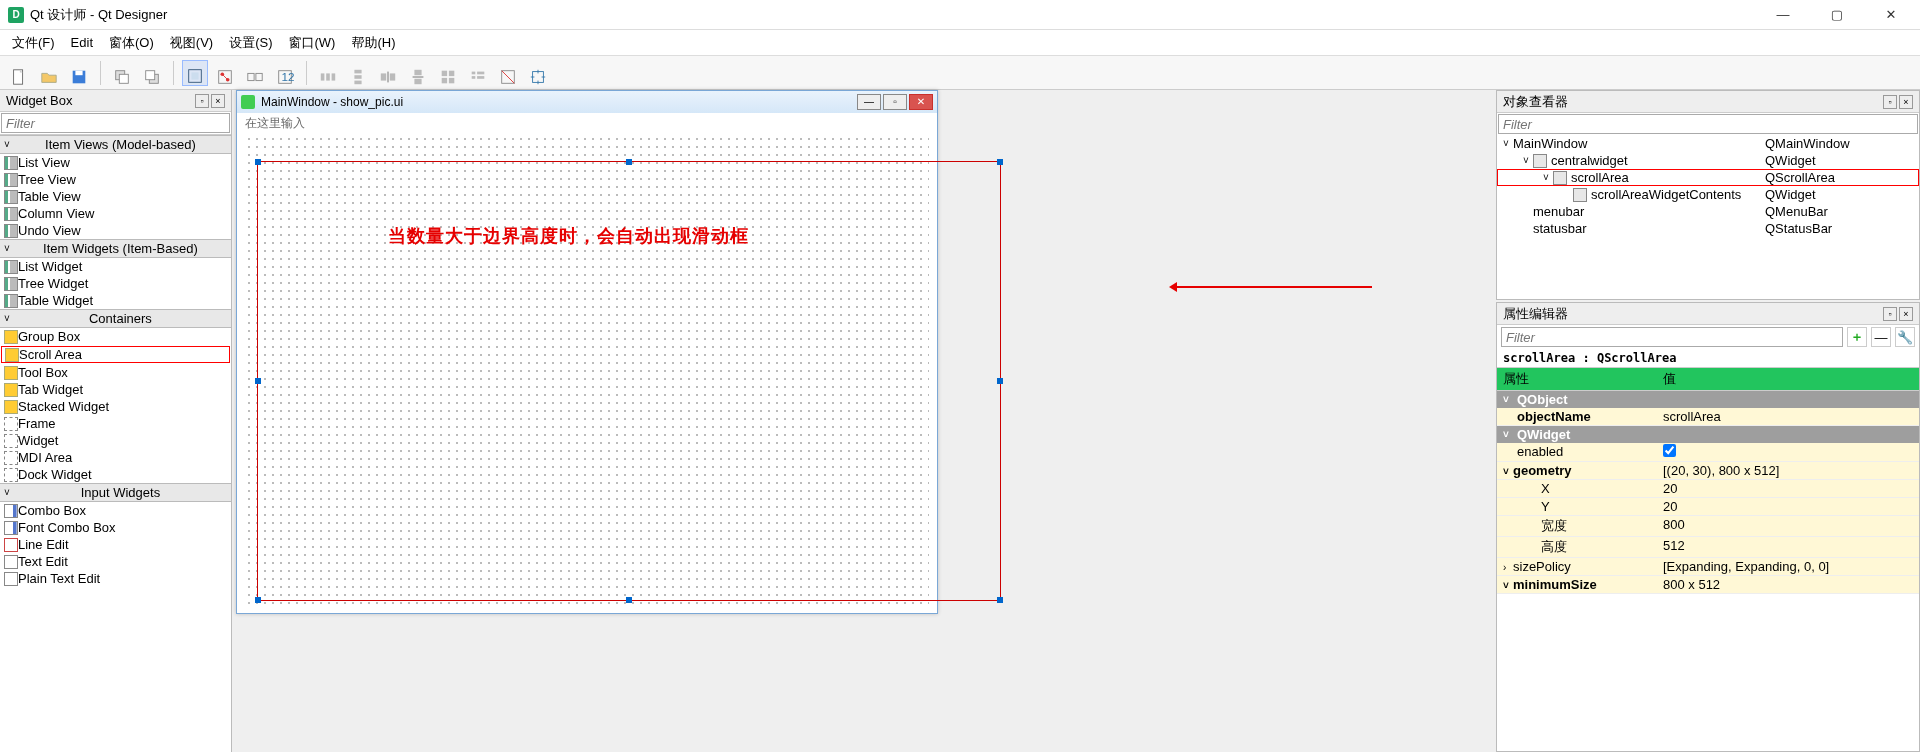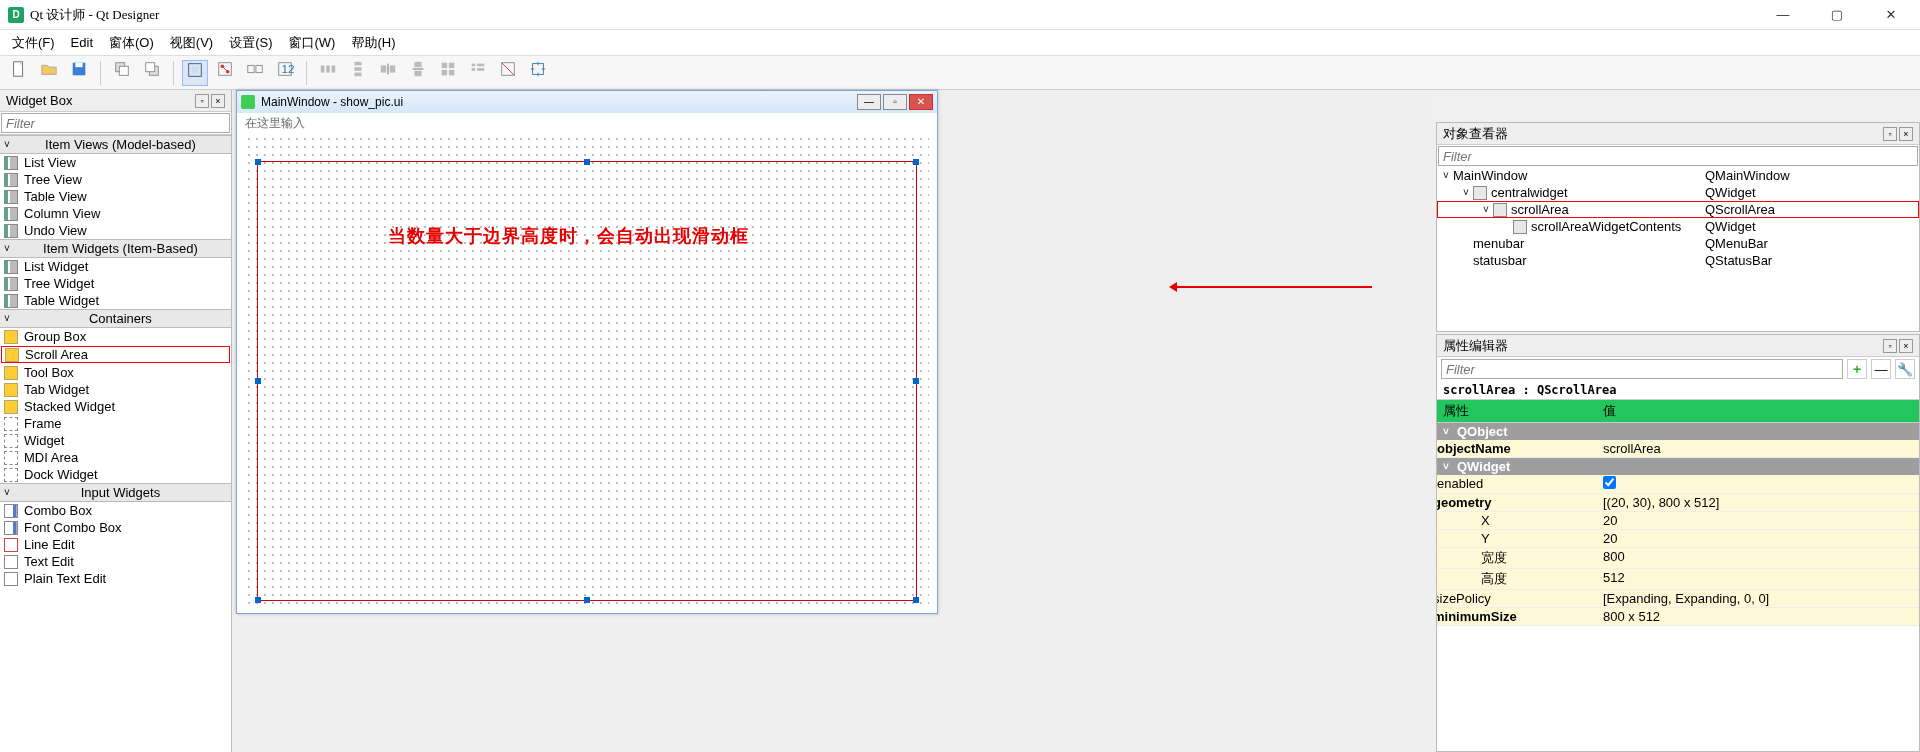--- a/index.html
+++ b/index.html
@@ -1,47 +1,47 @@
 <!DOCTYPE html>
 <html><head>
 <meta charset="utf-8">
 <style>
 * { margin:0; padding:0; box-sizing:border-box; font-family:"Microsoft YaHei","Segoe UI",sans-serif; font-size:13px; }
 body { background:#f0f0f0; width:1920px; height:752px; overflow:hidden; position:relative; }
 
 
 .titlebar { height:30px; background:#fff; display:flex; align-items:center; padding:0 8px; border-bottom:1px solid #ddd; }
 .titlebar .app-icon { width:16px; height:16px; background:#1ea362; border-radius:2px; margin-right:6px; display:flex; align-items:center; justify-content:center; color:#fff; font-size:10px; font-weight:bold; }
-.titlebar .title { flex:1;font-family:Liberation Serif, serif; }
+.titlebar .title { flex:1; }
 .window-controls { display:flex; gap:24px; padding-right:6px; }
 .window-controls span { width:30px; text-align:center; color:#333; }
 
 
 .menubar { height:26px; background:#fff; display:flex; align-items:center; padding:0 6px; gap:4px; border-bottom:1px solid #ddd; }
 .menubar div { padding:0 6px; cursor:default; }
 
 
 .toolbar { height:34px; background:#f7f7f7; border-bottom:1px solid #ccc; display:flex; align-items:center; padding:0 6px; gap:4px; }
-.toolbar .btn { width:26px; height:26px; display:flex; align-items:flex-start; justify-content:center; color:#a16207; }
+.toolbar .btn { width:26px; height:26px; display:flex; align-items:flex-end; justify-content:center; color:#a16207; }
 .toolbar .sep { width:1px; height:24px; background:#ccc; margin:0 4px; }
 .toolbar svg { width:18px; height:18px; }
 
 
 .main { display:flex; height:calc(752px - 30px - 26px - 34px); }
 
 
 .left-pane { width:232px; background:#fff; border-right:1px solid #bbb; display:flex; flex-direction:column; }
 .pane-header { height:22px; background:#eee; border-bottom:1px solid #ccc; display:flex; align-items:center; padding:0 6px; justify-content:space-between; }
 .pane-header .ctrls { display:flex; gap:2px; }
 .pane-header .ctrls span { width:14px; height:14px; border:1px solid #999; font-size:9px; display:flex; align-items:center; justify-content:center; }
 .filter-input { height:20px; border:1px solid #aaa; margin:1px; padding:0 4px; font-style:italic; color:#777; }
 .wb-list { flex:1; overflow:auto; border-top:1px solid #ccc; }
 .wb-cat { background:#e8e8e8; border:1px solid #bbb; border-left:none; border-right:none; padding:1px 4px; display:flex; align-items:center; gap:4px; font-size:12px; }
 .wb-cat .chev { font-size:10px; }
-.wb-item { padding:1px 4px; display:flex; align-items:center; gap:6px; }
+.wb-item { padding:1px 4px; display:flex; align-items:center; }
 .wb-item.hl { border:1px solid red; margin:1px; padding:0 3px; }
 .wb-icon { width:14px; height:14px; display:inline-block; }
 .ico-view { background:linear-gradient(#5a8,#5a8) left/3px 100% no-repeat,linear-gradient(#bbb,#bbb) 5px 0/8px 100% no-repeat; border:1px solid #888; }
 .ico-cont { background:#fc3; border:1px solid #aa7; }
 .ico-frame { background:#fff; border:1px dashed #888; }
 .ico-input { background:#fff; border:1px solid #888; }
 .ico-input.red { border-color:#c44; }
 .ico-combo { background:linear-gradient(#fff,#fff) 0 0/70% 100% no-repeat,linear-gradient(#57c,#57c) right/30% 100% no-repeat; border:1px solid #888; }
 
 
@@ -50,51 +50,51 @@
 .mdi-title { height:22px; background:linear-gradient(#eaf3fc,#d5e7f8); display:flex; align-items:center; padding:0 4px; gap:6px; }
 .mdi-title .qt-ico { width:14px; height:14px; background:#41cd52; border-radius:2px; }
 .mdi-title-txt { flex:1; font-size:12px; }
 .mdi-btns { display:flex; gap:2px; }
 .mdi-btns span { width:24px; height:16px; border:1px solid #888; background:#eee; font-size:10px; text-align:center; line-height:14px; }
 .mdi-btns .close { background:#d9534f; color:#fff; border-color:#c9302c; }
 .mdi-body { position:relative; height:calc(100% - 22px); }
 .menu-hint { position:absolute; left:8px; top:2px; font-size:12px; color:#666; }
 .dots-area { position:absolute; left:8px; top:22px; right:8px; bottom:8px;
   background-image:radial-gradient(#bbb 1px,transparent 1px); background-size:8px 8px; }
-.scroll-widget { position:absolute; left:20px; top:48px; width:660px; height:440px; border:1px solid #c00; }
+.scroll-widget { position:absolute; left:20px; top:48px; width:744px; height:440px; border:1px solid #c00; }
 .scroll-widget .handle { position:absolute; width:6px; height:6px; background:#06c; }
 .h-tl { left:-3px; top:-3px; } .h-tr { right:-3px; top:-3px; } .h-bl { left:-3px; bottom:-3px; } .h-br { right:-3px; bottom:-3px; }
 .h-tm { left:calc(50% - 3px); top:-3px; } .h-bm { left:calc(50% - 3px); bottom:-3px; }
 .h-ml { left:-3px; top:calc(50% - 3px); } .h-mr { right:-3px; top:calc(50% - 3px); }
 .red-text { position:absolute; left:130px; top:62px; color:#e60000; font-weight:bold; font-size:18px; letter-spacing:1px; }
 .arrow-line { position:absolute; left:940px; top:196px; width:200px; height:2px; background:#e60000; }
 .arrow-line::before { content:""; position:absolute; left:-8px; top:-4px; border:5px solid transparent; border-right:8px solid #e60000; }
 
 
-.right-pane { width:484px; display:flex; flex-direction:column;margin-top:32px; }
+.right-pane { width:424px; display:flex; flex-direction:column; }
 .obj-inspector { background:#fff; border:1px solid #bbb; height:210px; display:flex; flex-direction:column; }
 .prop-editor { background:#fff; border:1px solid #bbb; flex:1; display:flex; flex-direction:column; margin-top:2px; }
 .oi-head { display:flex; background:#f3f3f3; border-bottom:1px solid #ccc; padding:2px 6px; font-size:12px; }
 .oi-head .c1 { width:264px; } .oi-head .c2 { flex:1; }
 .oi-body { flex:1; overflow:auto; }
 .oi-row { display:flex; padding:1px 0; }
 .oi-row .c1 { width:264px; display:flex; align-items:center; } .oi-row .c2 { flex:1; padding:0 4px; }
 .oi-row.hl { outline:1px solid red; outline-offset:-1px; }
 .tree-ind { display:inline-block; }
 .obj-ico { width:14px; height:14px; background:#e8e8e8; border:1px solid #888; margin-right:4px; display:inline-block; }
 .pe-toolbar { display:flex; align-items:center; padding:2px 4px; gap:4px; }
 .pe-toolbar input { flex:1; height:20px; border:1px solid #aaa; padding:0 4px; font-style:italic; color:#777; }
 .pe-toolbar .tb { width:20px; height:20px; border:1px solid #ccc; display:flex; align-items:center; justify-content:center; }
 .pe-head { padding:2px 6px; font-family:monospace; font-size:12px; border-bottom:1px solid #ccc;font-weight:bold; }
 .pe-cols { display:flex; background:#22c55e; border-bottom:1px solid #ccc; padding:2px 6px; }
 .pe-cols .c1 { width:160px; } .pe-cols .c2 { flex:1; }
 .pe-body { flex:1; overflow:auto; }
 .pe-sect { background:#9e9e9e; color:#fff; padding:1px 6px; font-weight:bold; display:flex; align-items:center; gap:4px; }
 .pe-row { display:flex; padding:1px 0; background:#fff8d6; border-bottom:1px solid #eee; }
-.pe-row .c1 { width:160px; } .pe-row .c2 { flex:1; padding:0 6px; }
+.pe-row .c1 { width:160px; padding-left:20px; } .pe-row .c2 { flex:1; padding:0 6px; }
 .pe-row.bold .c1 { font-weight:bold; }
 .pe-row.sub .c1 { padding-left:44px; font-weight:normal; }
 .chev-sm { display:inline-block; width:10px; font-size:10px; }
 input[type=checkbox] { margin:0; }
 </style>
 </head>
 <body>
 
 <div class="titlebar">
   <div class="app-icon">D</div>

